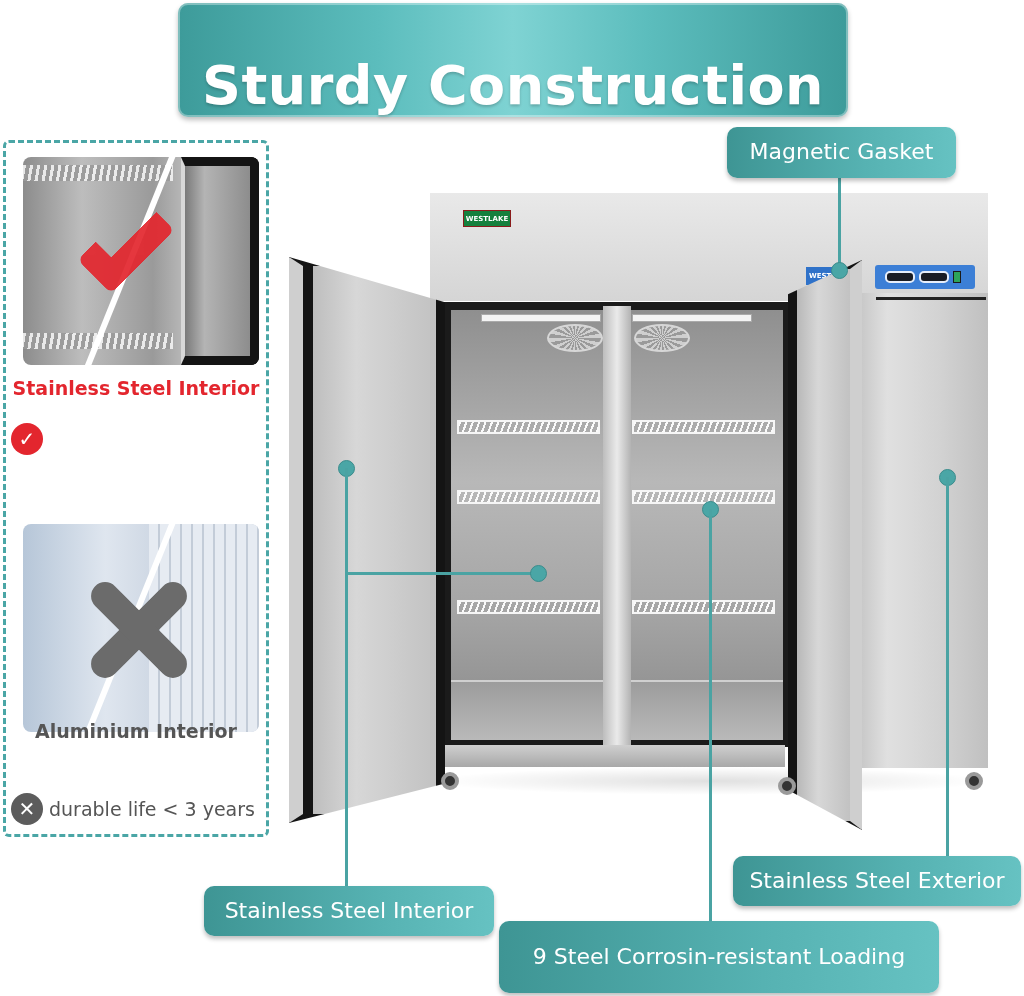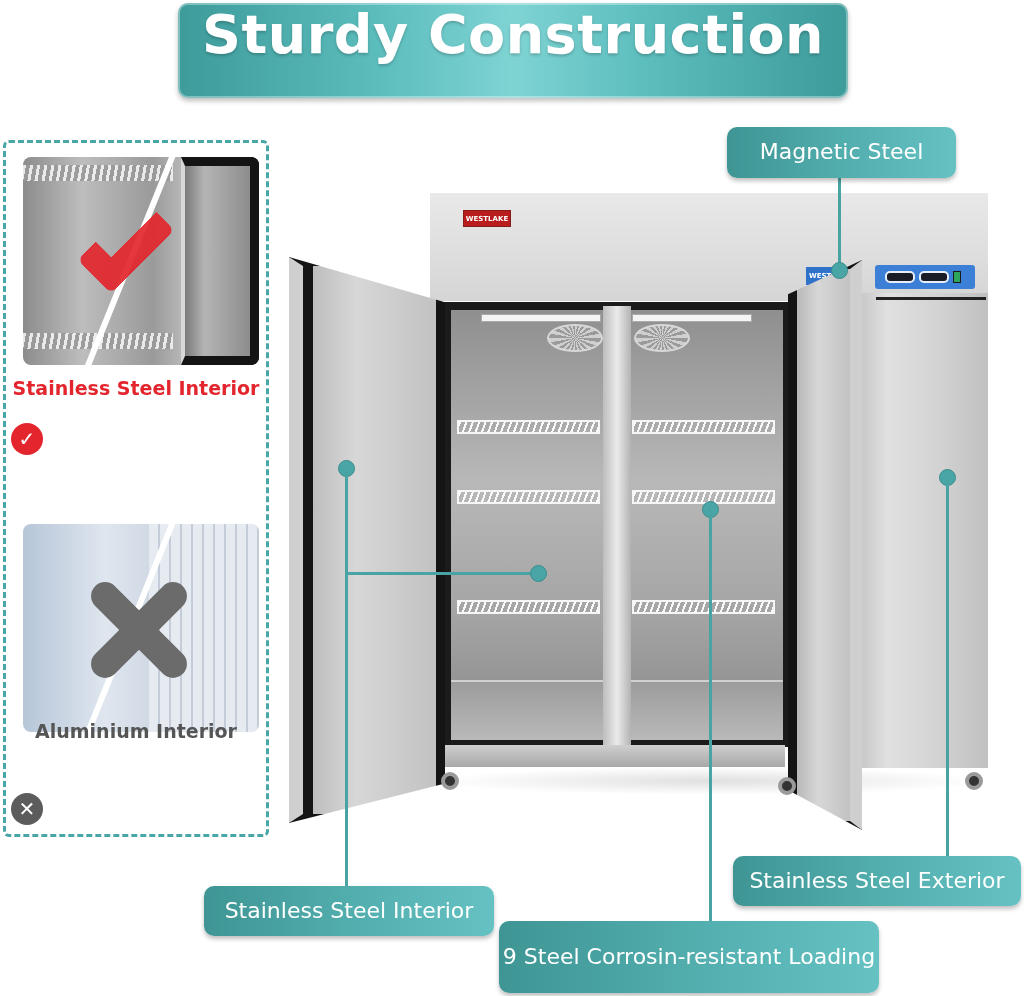--- a/index.html
+++ b/index.html
@@ -1,25 +1,25 @@
 <!DOCTYPE html>
 <html><head>
 <meta charset="utf-8">
 <style>
   * { box-sizing: border-box; margin: 0; padding: 0; }
   html, body { width: 1024px; height: 996px; background: #ffffff; overflow: hidden; }
   body { position: relative; font-family: "DejaVu Sans", "Liberation Sans", sans-serif; }
 
   
   .title-banner {
-    position: absolute; left: 178px; top: 3px; width: 670px; height: 95px;
+    position: absolute; left: 178px; top: 3px; width: 670px; height: 114px;
     border-radius: 10px;
     background: linear-gradient(90deg, #3d9b9a 0%, #5cbdbd 30%, #7fd3d3 50%, #5cbdbd 70%, #3d9b9a 100%);
     box-shadow: 0 3px 5px rgba(0,0,0,0.25), inset 0 0 0 2px rgba(255,255,255,0.35);
-    display: flex; align-items: flex-start; justify-content: center;
+    display: flex; align-items: flex-end; justify-content: center;
   }
   .title-banner span {
     color: #ffffff; font-weight: bold; font-size: 54px; letter-spacing: 0.5px;
     text-shadow: 0 2px 3px rgba(0,0,0,0.2);
   }
 
   
   .compare-panel {
     position: absolute; left: 3px; top: 140px; width: 266px; height: 697px;
     border: 3px dashed #4aa6a6; border-radius: 6px;
@@ -53,21 +53,21 @@
   .compare-note { position: absolute; left: 5px; display: flex; align-items: center; gap: 6px; font-size: 19px; white-space: nowrap; }
   .note-good { top: 280px; color: #d0262e; }
   .note-bad { top: 650px; color: #555555; }
   .circle-icon { width: 32px; height: 32px; border-radius: 50%; display: flex; align-items: center; justify-content: center; color: #fff; font-weight: bold; font-size: 20px; flex-shrink: 0; }
   .circle-good { background: #e3262e; }
   .circle-bad { background: #5c5c5c; }
 
   
   .fridge { position: absolute; left: 0; top: 0; width: 1024px; height: 996px; }
   .body-top { position: absolute; left: 430px; top: 193px; width: 558px; height: 108px; background: linear-gradient(180deg, #e9e9e9, #d5d5d5); }
-  .brand-badge { position: absolute; left: 463px; top: 210px; width: 48px; height: 17px; background: #b91c1c; color: #fff; font-size: 7px; font-weight: bold; display: flex; align-items: center; justify-content: center; border: 1px solid #8a1b1b; text-align: right; }
+  .brand-badge { position: absolute; left: 463px; top: 210px; width: 48px; height: 17px; background: #15803d; color: #fff; font-size: 7px; font-weight: bold; display: flex; align-items: center; justify-content: center; border: 1px solid #8a1b1b; text-align: right; }
   .brand-badge-2 { position: absolute; left: 806px; top: 267px; width: 40px; height: 18px; background: #2f72c9; color: #fff; font-size: 7px; font-weight: bold; display: flex; align-items: center; padding-left: 3px; }
   .control-panel { position: absolute; left: 875px; top: 265px; width: 100px; height: 24px; background: #3c7fd6; border-radius: 3px; display: flex; align-items: center; gap: 4px; padding-left: 10px; }
   .ctrl-display { width: 30px; height: 12px; background: #1a1d24; border-radius: 5px; border: 2px solid #e6eefa; }
   .ctrl-switch { width: 8px; height: 12px; background: #2da55a; border: 1px solid #1b1b1b; }
   .body-right { position: absolute; left: 862px; top: 293px; width: 126px; height: 475px; background: linear-gradient(90deg, #c9c9c9 0%, #e0e0e0 20%, #d3d3d3 60%, #c0c0c0 100%); }
   .body-right .slot { position: absolute; left: 14px; top: 4px; width: 110px; height: 3px; background: #222; }
   .base { position: absolute; left: 440px; top: 745px; width: 345px; height: 22px; background: linear-gradient(180deg, #cfcfcf, #a8a8a8); }
   .shadow-floor { position: absolute; left: 430px; top: 767px; width: 560px; height: 28px; background: radial-gradient(ellipse at center, rgba(0,0,0,0.12), rgba(0,0,0,0) 70%); }
 
   .cabinet { position: absolute; left: 443px; top: 302px; width: 348px; height: 445px; background: #1b1b1b; }
@@ -118,20 +118,21 @@
   </div>
 
   <div class="compare-img img-bad">
     <div class="ribs"></div>
     <div class="diag-split" style="left:150px;"></div>
     <div class="big-x"></div>
   </div>
   <div class="compare-heading heading-bad">Aluminium Interior</div>
   <div class="compare-note note-bad">
     <span class="circle-icon circle-bad">✕</span>
+    <span>durable life &lt; 3 years</span>
   </div>
 </div>
 
 <div class="fridge">
   <div class="shadow-floor"></div>
   <div class="body-top"></div>
   <div class="brand-badge">WESTLAKE</div>
   <div class="body-right">
       <div class="slot"></div>
     </div>
@@ -179,23 +180,23 @@
 <div class="leader" style="left:345px;top:572px;width:190px;height:3px;"></div>
 <div class="dot" style="left:530px;top:565px;"></div>
 
 <div class="dot" style="left:702px;top:501px;"></div>
 <div class="leader" style="left:709px;top:509px;width:3px;height:413px;"></div>
 
 <div class="dot" style="left:939px;top:469px;"></div>
 <div class="leader" style="left:946px;top:477px;width:3px;height:380px;"></div>
 
 <div class="callout" style="left:727px;top:127px;width:229px;height:51px;">
-  <span>Magnetic Steel</span>
+  <span>Magnetic Gasket</span>
 </div>
 <div class="callout" style="left:204px;top:886px;width:290px;height:50px;">
   <span>Stainless Steel Interior</span>
 </div>
 <div class="callout" style="left:733px;top:856px;width:288px;height:50px;text-align:right;">
   <span>Stainless Steel Exterior</span>
 </div>
-<div class="callout" style="left:499px;top:921px;width:380px;height:72px;flex-direction:column;">
+<div class="callout" style="left:499px;top:921px;width:440px;height:72px;flex-direction:column;">
   <span>9 Steel Corrosin-resistant Loading</span>
 </div>
 
 </body></html>

